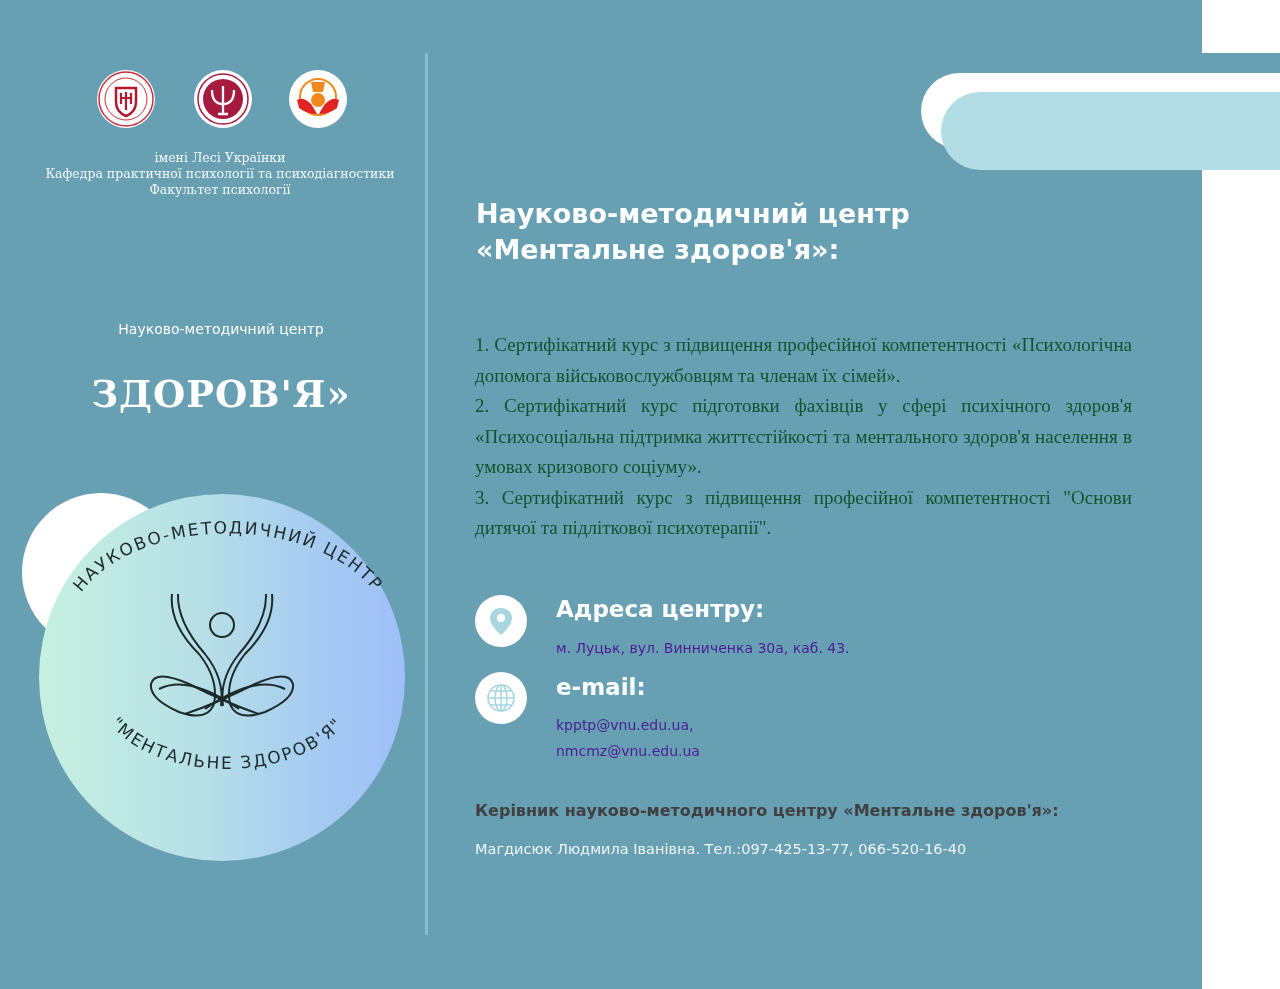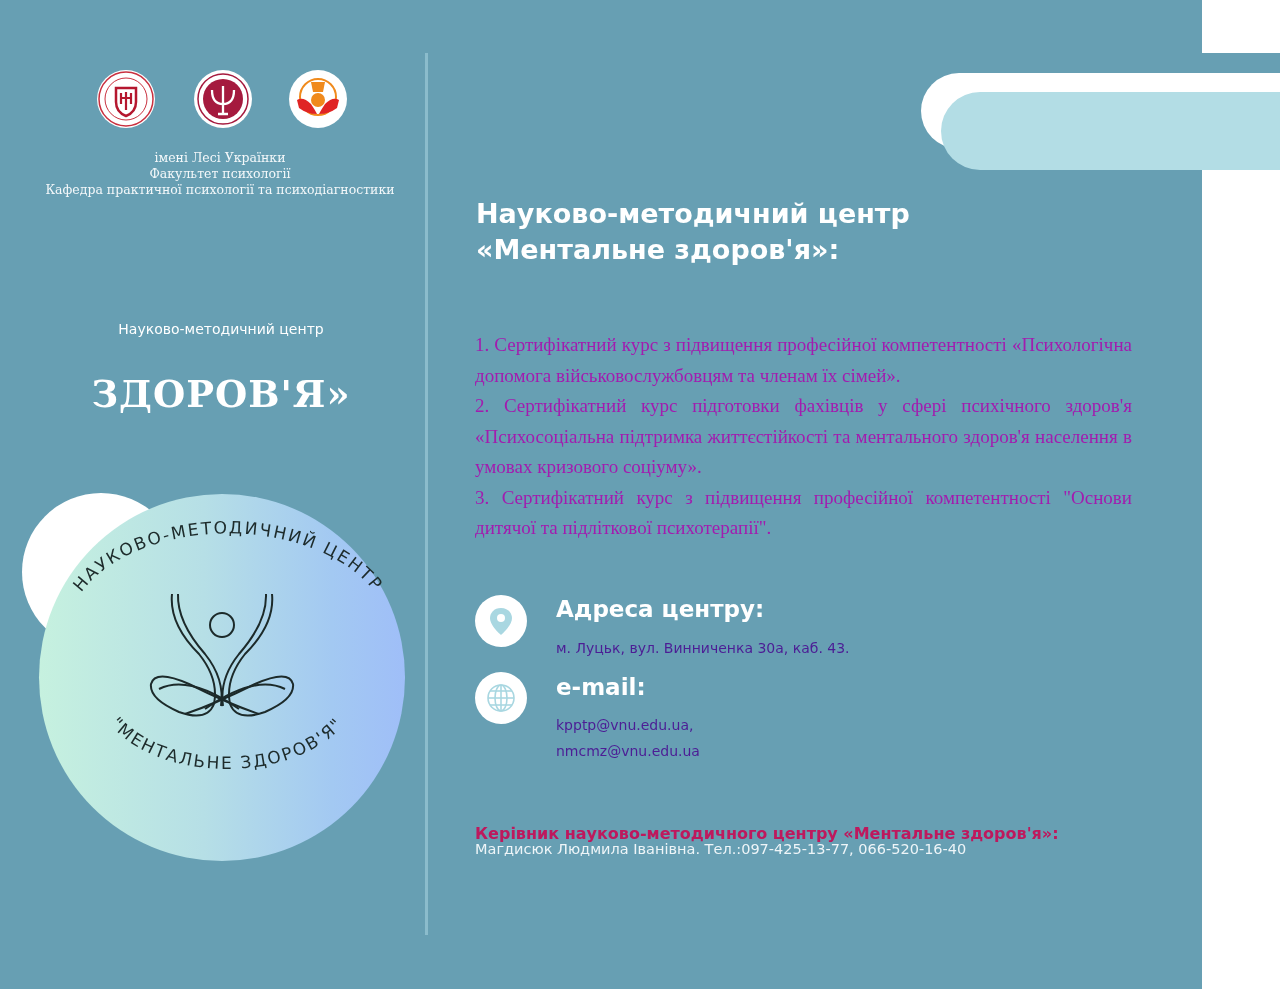--- a/index.html
+++ b/index.html
@@ -19,29 +19,29 @@
 
   .left-sub { position:absolute; left:20px; top:321px; width:402px; text-align:center; color:#fff; font-family:"DejaVu Sans", sans-serif; font-size:14px; }
   .left-title { position:absolute; left:20px; top:373px; width:402px; text-align:center; color:#fff; font-family:"DejaVu Serif", serif; font-weight:bold; font-size:37px; line-height:42px; letter-spacing:1px; }
 
   .circle-white { position:absolute; left:22px; top:493px; width:158px; height:158px; border-radius:50%; background:#ffffff; }
   .circle-grad { position:absolute; left:39px; top:494px; width:366px; height:367px; border-radius:50%; background:linear-gradient(90deg, #c6f1df 0%, #b6dfe6 45%, #a3c9f2 80%, #9fbef8 100%); }
   .circle-grad svg { position:absolute; left:0; top:0; width:366px; height:367px; }
 
   .heading { position:absolute; left:476px; top:196px; color:#fff; font-family:"DejaVu Sans", sans-serif; font-weight:bold; font-size:27px; line-height:36px; }
 
-  .courses { position:absolute; left:475px; top:330px; width:657px; color:#a21caf; font-family:"Liberation Serif", serif; font-size:19px; line-height:30.5px; text-align:justify; }
+  .courses { position:absolute; left:475px; top:330px; width:657px; color:#14532d; font-family:"Liberation Serif", serif; font-size:19px; line-height:30.5px; text-align:justify; }
   .courses p { margin:0; }
 
   .contact-icon { position:absolute; left:475px; width:52px; height:52px; border-radius:50%; background:#fff; }
   .contact-icon svg { position:absolute; left:0; top:0; width:52px; height:52px; }
   .contact-title { position:absolute; left:556px; color:#fff; font-family:"DejaVu Sans", sans-serif; font-weight:bold; font-size:23px; }
   .contact-text { position:absolute; left:556px; color:#4c1d95; font-family:"DejaVu Sans", sans-serif; font-size:14px; line-height:26px; }
 
-  .head-label { position:absolute; left:475px; top:824px; color:#be185d; font-family:"DejaVu Sans", sans-serif; font-weight:bold; font-size:16px; white-space:nowrap; }
+  .head-label { position:absolute; left:475px; top:801px; color:#404040; font-family:"DejaVu Sans", sans-serif; font-weight:bold; font-size:16px; white-space:nowrap; }
   .head-text { position:absolute; left:475px; top:841px; color:#eef5f8; font-family:"DejaVu Sans", sans-serif; font-size:14.5px; white-space:nowrap; }
 </style>
 </head>
 <body>
 
 <div class="panel"></div>
 <div class="strip-ext"></div>
 <div class="pill-white"></div>
 <div class="pill-blue"></div>
 <div class="divider"></div>
@@ -70,22 +70,22 @@
       <path d="M22 12 L36 12 L34 22 L24 22 Z" fill="#f08a1c"></path>
       <circle cx="29" cy="30" r="7" fill="#f08a1c"></circle>
       <path d="M8 30 Q14 26 22 34 Q26 40 28 44 Q18 44 10 38 Z" fill="#e02424"></path>
       <path d="M50 30 Q44 26 36 34 Q32 40 30 44 Q40 44 48 38 Z" fill="#e02424"></path>
     </svg>
   </div>
 </div>
 
 <div class="univ">
   <div>імені Лесі Українки</div>
+  <div>Кафедра практичної психології та психодіагностики</div>
   <div>Факультет психології</div>
-  <div>Кафедра практичної психології та психодіагностики</div>
 </div>
 
 <div class="left-sub">Науково-методичний центр</div>
 <div class="left-title">
   <div>ЗДОРОВ'Я»</div>
 </div>
 
 <div class="circle-white"></div>
 <div class="circle-grad">
   <svg viewBox="0 0 366 367">

